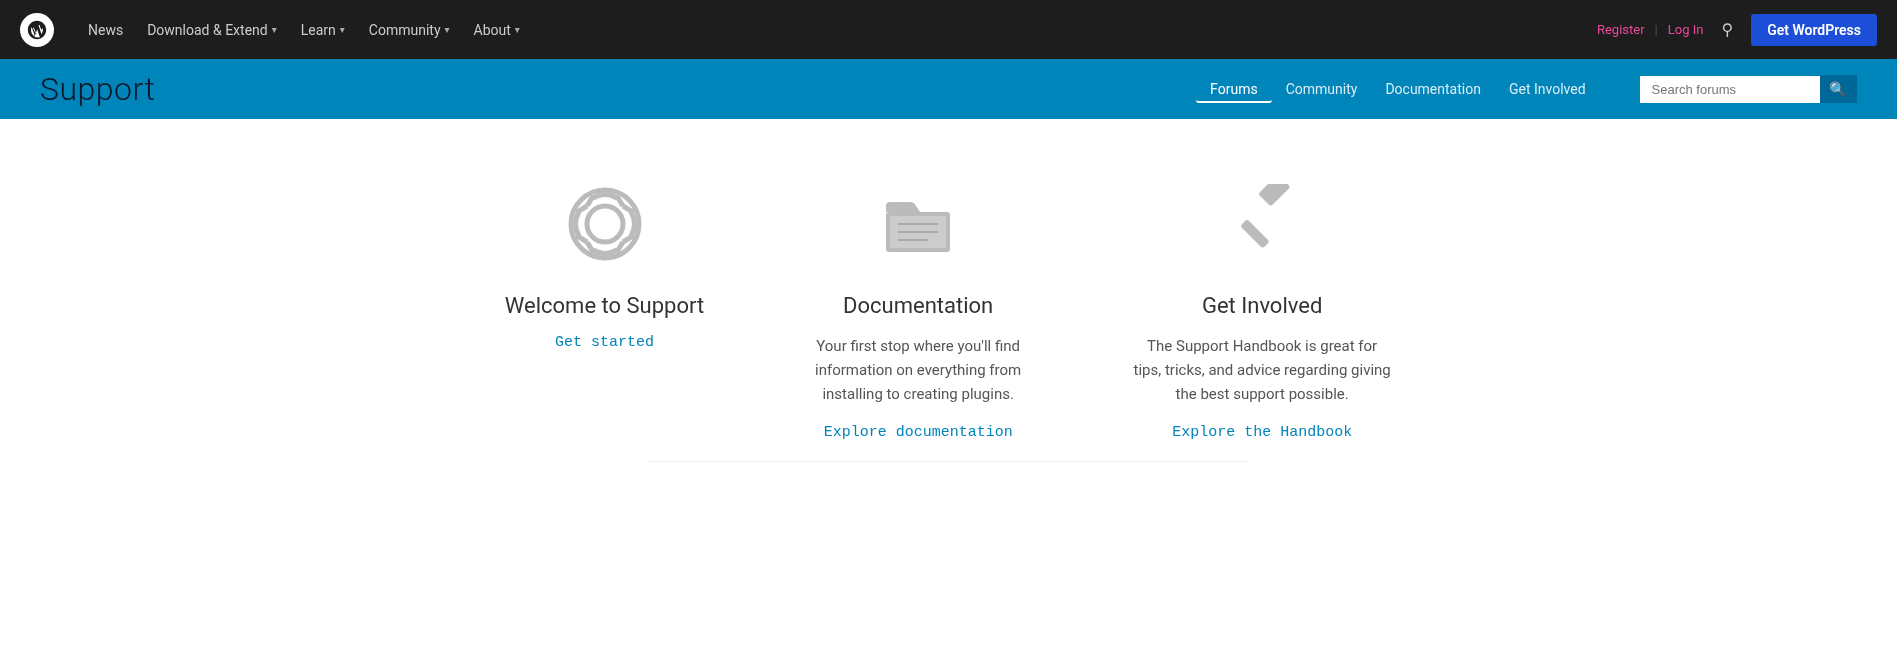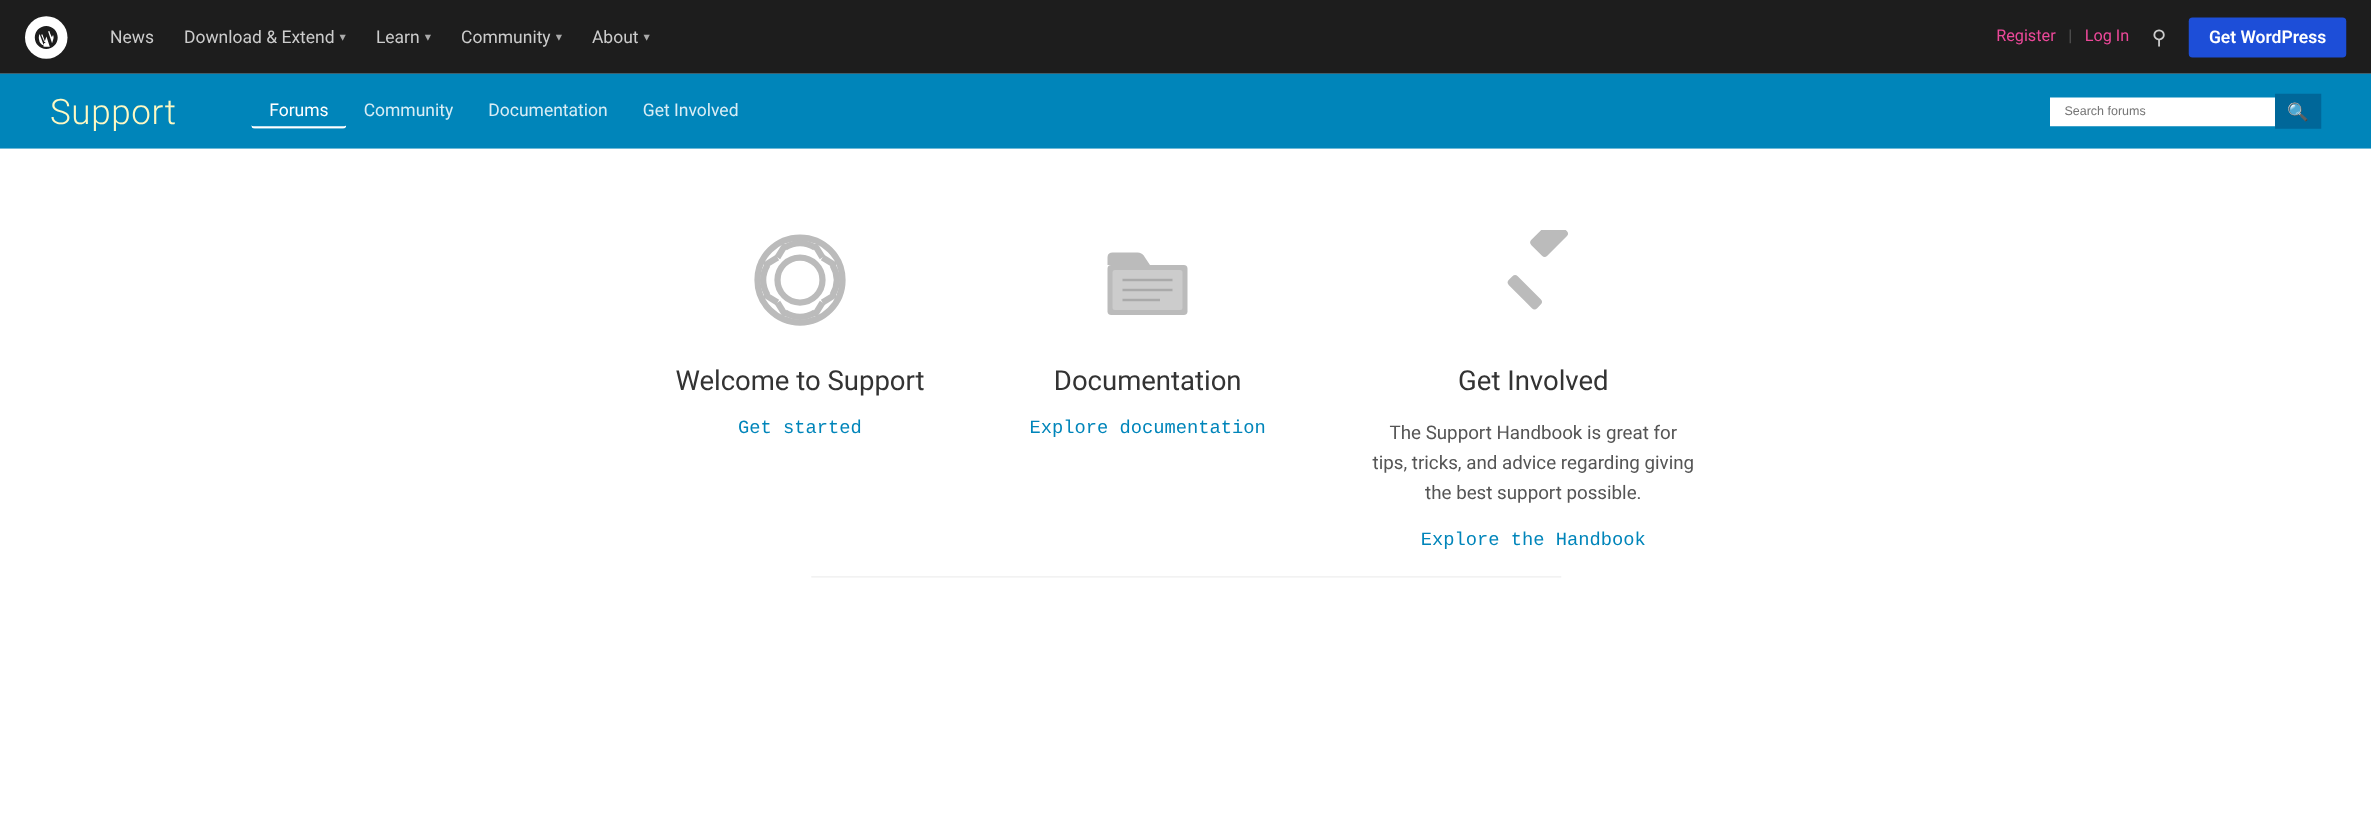--- a/index.html
+++ b/index.html
@@ -57,45 +57,45 @@
     
     .support-bar {
       background: #0085ba;
       display: flex;
       align-items: center;
       padding: 0 40px;
       height: 60px;
       gap: 40px;
     }
     .support-title {
-      color: #fef9c3;
-      font-size: 28px;
+      color: #0f172a;
+      font-size: 32px;
       font-weight: 300;
       letter-spacing: 0.5px;
-      margin-right: 20px;
-    }
-    .support-nav { display: flex; align-items: center; gap: 0; flex: 1; }
+      margin-right: 3px;
+    }
+    .support-nav { display: flex; align-items: center; gap: 0; flex: 1; justify-content: flex-end; }
     .support-nav-item {
       color: rgba(255,255,255,0.85);
       font-size: 14px;
       padding: 6px 14px;
       cursor: pointer;
       text-decoration: none;
       border-radius: 3px;
     }
     .support-nav-item.active {
       color: #fff;
       border-bottom: 2px solid #fff;
       padding-bottom: 4px;
     }
     .search-form { display: flex; align-items: center; margin-left: auto; }
     .search-input {
       border: none;
       padding: 6px 12px;
-      font-size: 10px;
+      font-size: 13px;
       outline: none;
       width: 180px;
       color: #333;
       background: #fff;
     }
     .search-btn {
       background: #006799;
       border: none;
       padding: 6px 10px;
       cursor: pointer;
@@ -257,20 +257,21 @@
           <path d="M8 28 L8 22 Q8 18 12 18 L32 18 Q36 18 38 22 L42 28 Z" fill="#bbb"></path>
 
           <rect x="12" y="32" width="56" height="32" rx="2" fill="#ccc"></rect>
 
           <line x1="20" y1="40" x2="60" y2="40" stroke="#aaa" stroke-width="2"></line>
           <line x1="20" y1="48" x2="60" y2="48" stroke="#aaa" stroke-width="2"></line>
           <line x1="20" y1="56" x2="50" y2="56" stroke="#aaa" stroke-width="2"></line>
         </svg>
       </div>
       <h2 class="card-title">Documentation</h2>
+      <p class="card-desc">Your first stop where you'll find information on everything from installing to creating plugins.</p>
       <a class="card-link">Explore documentation</a>
     </div>
 
     <div class="card">
       <div class="card-icon">
         <svg viewBox="0 0 80 80" fill="none" xmlns="http://www.w3.org/2000/svg">
 
           <rect x="18" y="42" width="10" height="32" rx="3" transform="rotate(-45 18 42)" fill="#bbb"></rect>
 
           <rect x="36" y="10" width="28" height="18" rx="3" transform="rotate(-45 36 10)" fill="#bbb"></rect>

